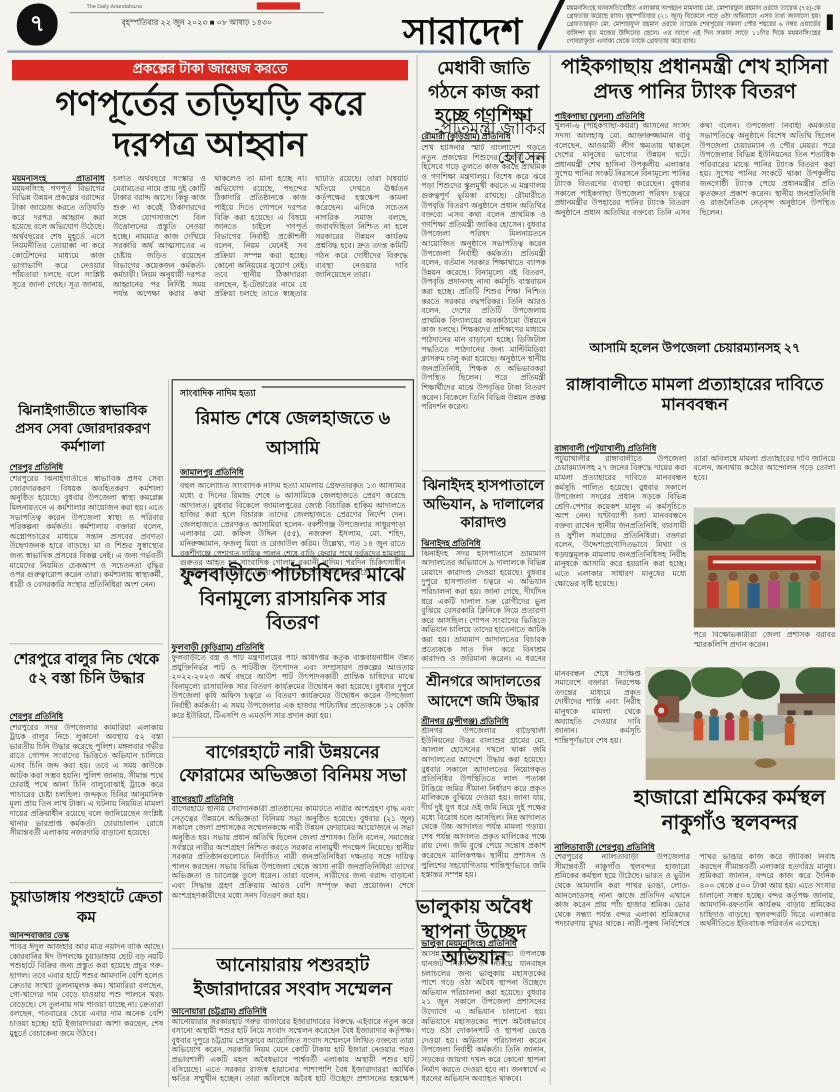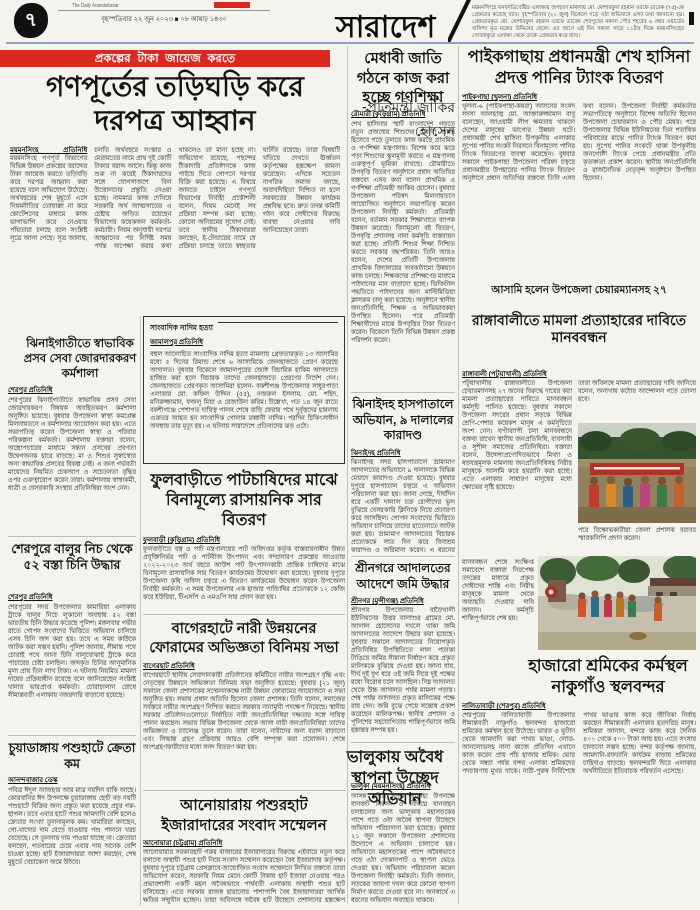--- a/index.html
+++ b/index.html
@@ -44,22 +44,22 @@
   .jump-slash { position:absolute; left:8px; top:-4px; width:4px; height:52px; background:#111; transform:rotate(26deg); }
   .jump-text {
     position:absolute; left:24px; top:4px; width:212px;
     font-size:5.3px; line-height:1.32; text-align:justify; color:#333;
   }
   .jump-marker { position:absolute; right:2px; top:12px; width:5px; height:13px; background:#111; }
   .header-rule { left:6px; top:42px; width:688px; height:2px; background:var(--hdr-rule,#8ca3b8); }
 
   
   .lead-kicker {
-    left:0; top:50px; width:330px; height:17px; background:var(--accent,#d92920);
-    color:#fff; font-weight:bold; font-size:11.5px; text-align:center; line-height:17px;font-family:Liberation Mono, monospace;
+    left:10px; top:50px; width:330px; height:17px; background:var(--accent,#d92920);
+    color:#fff; font-weight:bold; font-size:11.5px; text-align:center; line-height:17px;
   }
   .lead-headline { left:10px; top:70px; width:330px; font-size:28px; line-height:1.2; }
   .lead-body { left:10px; top:146px; width:330px; height:166px; column-count:4; column-gap:7px; }
 
   
   .boxed { left:143px; top:316px; width:202px; height:148px; border:1.3px solid #333; padding:5px 6px; background:transparent; }
   .box-kicker-row { display:flex; align-items:flex-start; }
   .box-kicker { font-size:7.5px; font-weight:bold; white-space:nowrap; }
   .box-kicker-line { flex:1; border-bottom:1px solid #333; margin-left:5px; margin-bottom:2px; }
   .boxed .headline { font-size:15px; margin-top:2px; }
@@ -95,39 +95,40 @@
 <div class="abs headline lead-headline">গণপূর্তের তড়িঘড়ি করে দরপত্র আহ্বান</div>
 <div class="abs body-text lead-body">
   <span class="dateline-inline">ময়মনসিংহ প্রতিনিধি</span>
   <span>ময়মনসিংহ গণপূর্ত বিভাগের বিভিন্ন উন্নয়ন প্রকল্পের বরাদ্দের টাকা জায়েজ করতে তড়িঘড়ি করে দরপত্র আহ্বান করা হয়েছে বলে অভিযোগ উঠেছে। অর্থবছরের শেষ মুহূর্তে এসে নিয়মনীতির তোয়াক্কা না করে কোটেশনের মাধ্যমে কাজ ভাগাভাগি করে নেওয়ার পাঁয়তারা চলছে বলে সংশ্লিষ্ট সূত্রে জানা গেছে। সূত্র জানায়, চলতি অর্থবছরে সংস্কার ও মেরামতের নামে প্রায় দুই কোটি টাকার বরাদ্দ আসে। কিন্তু কাজ শুরু না করেই ঠিকাদারদের সঙ্গে যোগসাজশে বিল উত্তোলনের প্রস্তুতি নেওয়া হচ্ছে। নামমাত্র কাজ দেখিয়ে সরকারি অর্থ আত্মসাতের এ চেষ্টায় জড়িত রয়েছেন বিভাগের কয়েকজন কর্মকর্তা-কর্মচারী। নিয়ম অনুযায়ী দরপত্র আহ্বানের পর নির্দিষ্ট সময় পর্যন্ত অপেক্ষা করার কথা থাকলেও তা মানা হচ্ছে না। অভিযোগ রয়েছে, পছন্দের ঠিকাদারি প্রতিষ্ঠানকে কাজ পাইয়ে দিতে গোপনে দরপত্র বিক্রি করা হয়েছে। এ বিষয়ে জানতে চাইলে গণপূর্ত বিভাগের নির্বাহী প্রকৌশলী বলেন, নিয়ম মেনেই সব প্রক্রিয়া সম্পন্ন করা হচ্ছে। কোনো অনিয়মের সুযোগ নেই। তবে স্থানীয় ঠিকাদাররা বলছেন, ই-টেন্ডারের নামে যে প্রক্রিয়া চলছে তাতে স্বচ্ছতার ঘাটতি রয়েছে। তারা বিষয়টি খতিয়ে দেখতে ঊর্ধ্বতন কর্তৃপক্ষের হস্তক্ষেপ কামনা করেছেন। এদিকে সচেতন নাগরিক সমাজ বলছে, জবাবদিহিতা নিশ্চিত না হলে সরকারের উন্নয়ন কার্যক্রম প্রশ্নবিদ্ধ হবে। দ্রুত তদন্ত কমিটি গঠন করে দোষীদের বিরুদ্ধে ব্যবস্থা নেওয়ার দাবি জানিয়েছেন তারা।</span>
 </div>
 
 <div class="abs vrule" style="left:140px; top:316px; height:590px;"></div>
 <div class="abs vrule" style="left:347px; top:46px; height:858px;"></div>
 <div class="abs vrule" style="left:458px; top:46px; height:858px;"></div>
 
-<div class="abs headline" style="left:16px; top:336px; width:128px; font-size:11.5px; line-height:1.3;">ঝিনাইগাতীতে স্বাভাবিক প্রসব সেবা জোরদারকরণ কর্মশালা</div>
+<div class="abs headline" style="left:5px; top:336px; width:128px; font-size:11.5px; line-height:1.3;">ঝিনাইগাতীতে স্বাভাবিক প্রসব সেবা জোরদারকরণ কর্মশালা</div>
 <span class="abs dateline" style="left:8px; top:384px;">শেরপুর প্রতিনিধি</span>
 <div class="abs body-text" style="left:8px; top:396px; width:128px; height:136px;">শেরপুরের ঝিনাইগাতীতে স্বাভাবিক প্রসব সেবা জোরদারকরণ বিষয়ক অবহিতকরণ কর্মশালা অনুষ্ঠিত হয়েছে। বুধবার উপজেলা স্বাস্থ্য কমপ্লেক্স মিলনায়তনে এ কর্মশালার আয়োজন করা হয়। এতে সভাপতিত্ব করেন উপজেলা স্বাস্থ্য ও পরিবার পরিকল্পনা কর্মকর্তা। কর্মশালায় বক্তারা বলেন, অস্ত্রোপচারের মাধ্যমে সন্তান প্রসবের প্রবণতা উদ্বেগজনক হারে বাড়ছে। মা ও শিশুর সুস্বাস্থ্যের জন্য স্বাভাবিক প্রসবের বিকল্প নেই। এ জন্য গর্ভবতী মায়েদের নিয়মিত চেকআপ ও সচেতনতা বৃদ্ধির ওপর গুরুত্বারোপ করেন তারা। কর্মশালায় স্বাস্থ্যকর্মী, ধাত্রী ও বেসরকারি সংস্থার প্রতিনিধিরা অংশ নেন।</div>
 
 <div class="abs hrule" style="left:8px; top:536px; width:128px;"></div>
 <div class="abs headline" style="left:8px; top:541px; width:128px; font-size:12.5px; line-height:1.3;">শেরপুরে বালুর নিচ থেকে ৫২ বস্তা চিনি উদ্ধার</div>
 <span class="abs dateline" style="left:8px; top:591px;">শেরপুর প্রতিনিধি</span>
 <div class="abs body-text" style="left:8px; top:603px; width:128px; height:128px;">শেরপুরের সদর উপজেলার কামারিয়া এলাকায় ট্রাকে বালুর নিচে লুকানো অবস্থায় ৫২ বস্তা ভারতীয় চিনি উদ্ধার করেছে পুলিশ। মঙ্গলবার গভীর রাতে গোপন সংবাদের ভিত্তিতে অভিযান চালিয়ে এসব চিনি জব্দ করা হয়। তবে এ সময় কাউকে আটক করা সম্ভব হয়নি। পুলিশ জানায়, সীমান্ত পথে চোরাই পথে আনা চিনি বালুবোঝাই ট্রাকে করে পাচারের চেষ্টা চলছিল। জব্দকৃত চিনির আনুমানিক মূল্য প্রায় তিন লাখ টাকা। এ ঘটনায় নিয়মিত মামলা দায়ের প্রক্রিয়াধীন রয়েছে বলে জানিয়েছেন সংশ্লিষ্ট থানার ভারপ্রাপ্ত কর্মকর্তা। চোরাচালান রোধে সীমান্তবর্তী এলাকায় নজরদারি বাড়ানো হয়েছে।</div>
 
 <div class="abs hrule" style="left:8px; top:735px; width:128px;"></div>
 <div class="abs headline" style="left:8px; top:740px; width:128px; font-size:12.5px; line-height:1.3;">চুয়াডাঙ্গায় পশুহাটে ক্রেতা কম</div>
 <span class="abs dateline" style="left:8px; top:774px;">আনন্দবাজার ডেস্ক</span>
 <div class="abs body-text" style="left:8px; top:786px; width:128px; height:118px;">পবিত্র ঈদুল আজহার আর মাত্র নয়দিন বাকি আছে। কোরবানির ঈদ উপলক্ষে চুয়াডাঙ্গায় ছোট বড় নয়টি পশুহাটে বিক্রির জন্য প্রস্তুত করা হয়েছে প্রচুর গরু-ছাগল। তবে এবার হাটে পশুর আমদানি বেশি হলেও ক্রেতার সংখ্যা তুলনামূলক কম। খামারিরা বলছেন, গো-খাদ্যের দাম বেড়ে যাওয়ায় পশু পালনে খরচ বেড়েছে। সে তুলনায় দাম পাওয়া যাচ্ছে না। ক্রেতারা বলছেন, গতবারের চেয়ে এবার দাম অনেক বেশি চাওয়া হচ্ছে। হাট ইজারাদাররা আশা করছেন, শেষ মুহূর্তে বেচাকেনা জমে উঠবে।</div>
 
 <div class="abs boxed">
   <div class="box-kicker-row">
     <span class="box-kicker">সাংবাদিক নাদিম হত্যা</span>
     <span class="box-kicker-line"></span>
   </div>
+  <div class="headline">রিমান্ড শেষে জেলহাজতে ৬ আসামি</div>
   <span class="dateline" style="margin-top:2px;">জামালপুর প্রতিনিধি</span>
   <div class="body-text">বহুল আলোচিত সাংবাদিক নাদিম হত্যা মামলায় গ্রেফতারকৃত ১৩ আসামির মধ্যে ৫ দিনের রিমান্ড শেষে ৬ আসামিকে জেলহাজতে প্রেরণ করেছে আদালত। বুধবার বিকেলে জামালপুরের জ্যেষ্ঠ বিচারিক হাকিম আদালতে হাজির করা হলে বিচারক তাদের জেলহাজতে প্রেরণের নির্দেশ দেন। জেলহাজতে প্রেরণকৃত আসামিরা হলেন- বকশীগঞ্জ উপজেলার সাধুরপাড়া এলাকার মো. কফিল উদ্দিন (৫৫), নজরুল ইসলাম, মো. শহিদ, মনিরুজ্জামান, ফজলু মিয়া ও রেজাউল করিম। উল্লেখ্য, গত ১৪ জুন রাতে বকশীগঞ্জে পেশাগত দায়িত্ব পালন শেষে বাড়ি ফেরার পথে দুর্বৃত্তদের হামলায় গুরুতর আহত হন সাংবাদিক গোলাম রব্বানী নাদিম। পরদিন চিকিৎসাধীন অবস্থায় তার মৃত্যু হয়। এ ঘটনায় সারাদেশে প্রতিবাদের ঝড় ওঠে।</div>
 </div>
 
 <div class="abs headline" style="left:143px; top:470px; width:202px; font-size:16px; line-height:1.25;">ফুলবাড়ীতে পাটচাষিদের মাঝে বিনামূল্যে রাসায়নিক সার বিতরণ</div>
 <span class="abs dateline" style="left:143px; top:534px;">ফুলবাড়ী (কুড়িগ্রাম) প্রতিনিধি</span>
 <div class="abs body-text" style="left:143px; top:545px; width:202px; height:66px;">ফুলবাড়ীতে বস্ত্র ও পাট মন্ত্রণালয়ের পাট অধিদপ্তর কর্তৃক বাস্তবায়নাধীন উন্নত প্রযুক্তিনির্ভর পাট ও পাটবীজ উৎপাদন এবং সম্প্রসারণ প্রকল্পের আওতায় ২০২২-২০২৩ অর্থ বছরে আউশ পাট উৎপাদনকারী প্রান্তিক চাষিদের মাঝে বিনামূল্যে রাসায়নিক সার বিতরণ কার্যক্রমের উদ্বোধন করা হয়েছে। বুধবার দুপুরে উপজেলা কৃষি অফিস চত্বরে এ বিতরণ কার্যক্রমের উদ্বোধন করেন উপজেলা নির্বাহী কর্মকর্তা। এ সময় উপজেলার এক হাজার পাটচাষির প্রত্যেককে ১২ কেজি করে ইউরিয়া, টিএসপি ও এমওপি সার প্রদান করা হয়।</div>
 
 <div class="abs hrule" style="left:143px; top:614px; width:202px;"></div>
 <div class="abs headline" style="left:143px; top:619px; width:202px; font-size:14.5px; line-height:1.3;">বাগেরহাটে নারী উন্নয়নের ফোরামের অভিজ্ঞতা বিনিময় সভা</div>

